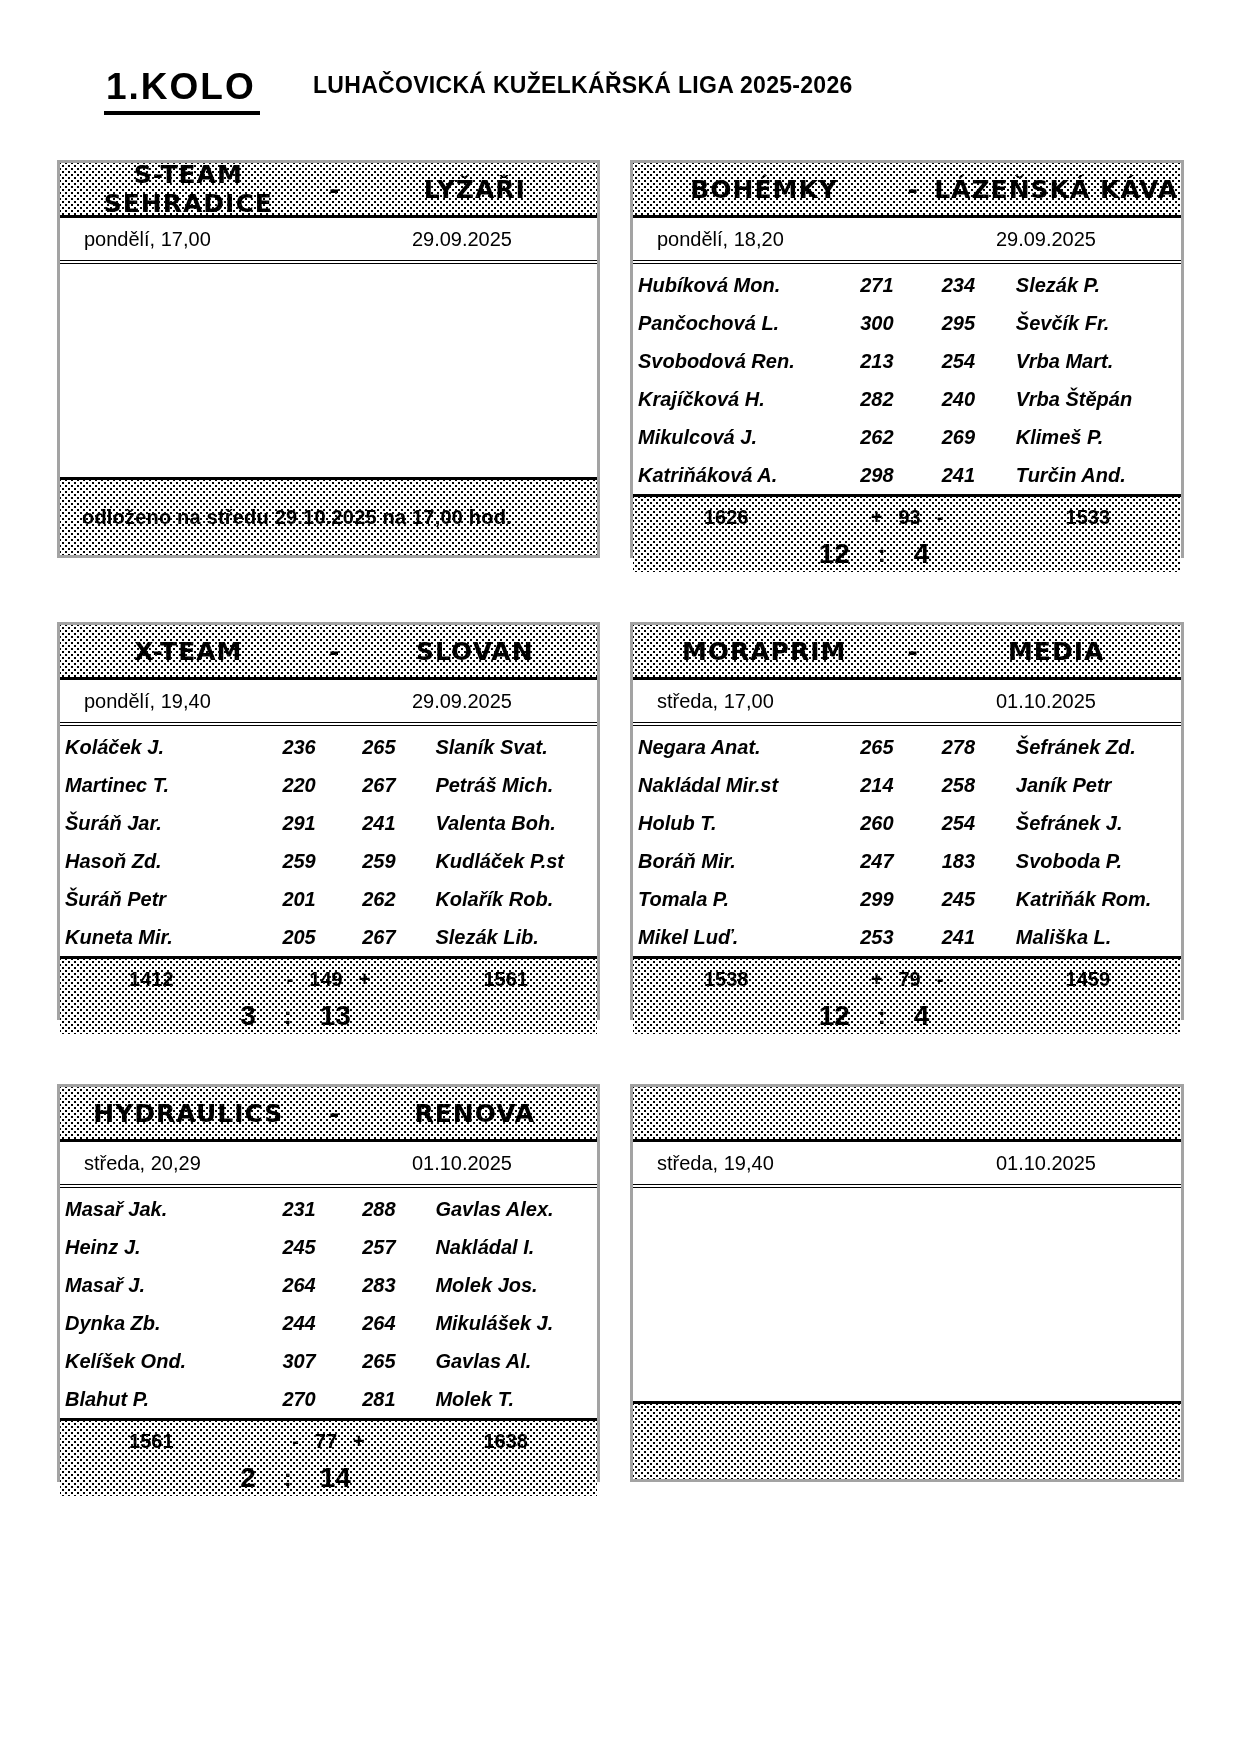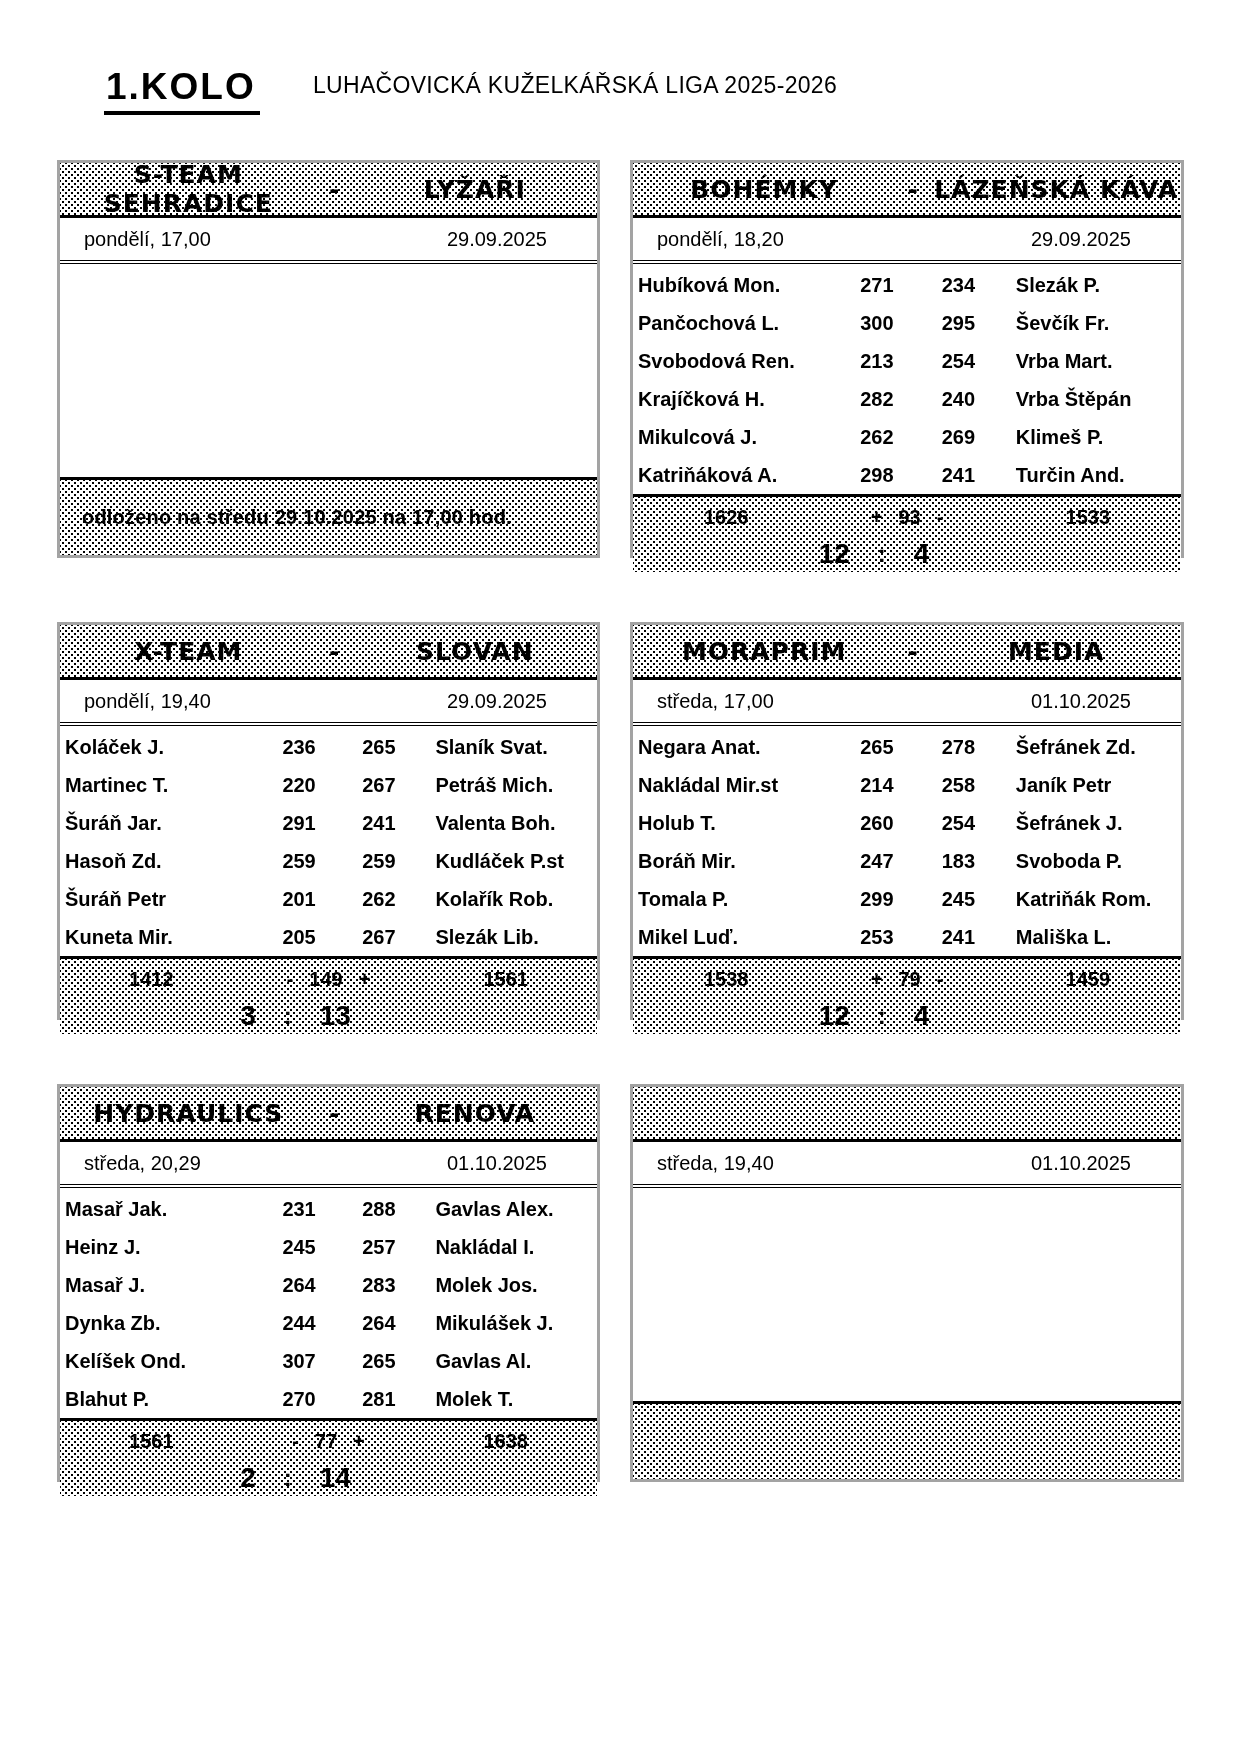--- a/index.html
+++ b/index.html
@@ -11,21 +11,21 @@
     position:relative;
     overflow:hidden;
   }
   .page-round {
     position:absolute; top:66px; left:104px;
     font-size:37px; font-weight:bold; letter-spacing:2px;
     border-bottom:4px solid #000; padding:0 4px 3px 2px;
   }
   .page-title {
     position:absolute; top:72px; left:313px;
-    font-size:23px; font-weight:normal; letter-spacing:0.3px;
+    font-size:23px; font-weight:bold; letter-spacing:0.3px;
   }
   .matches-grid {
     position:absolute; top:160px; left:57px;
     display:grid;
     grid-template-columns:543px 554px;
     column-gap:30px; row-gap:64px;
   }
   .match-box {
     border:3px solid #a3a3a3;
     height:398px;
@@ -48,24 +48,24 @@
     font-family:"DejaVu Sans", sans-serif;
     font-size:25px; font-weight:bold; letter-spacing:1px;
   }
   .box-header .home { flex:1.05; text-align:center; }
   .box-header .sep  { width:36px; text-align:center; }
   .box-header .away { flex:1; text-align:center; }
   .box-date {
     height:42px; flex:0 0 42px;
     border-bottom:4px double #000;
     display:flex; align-items:center; justify-content:space-between;
-    padding:0 50px 0 24px;
+    padding:0 85px 0 24px;
     font-size:20px;
   }
-  .box-body { flex:1 1 auto; padding-top:2px; }
+  .box-body { flex:1 1 auto; padding-top:2px;font-style:italic; }
   .player-row {
     height:38px;
     display:grid;
     grid-template-columns:37% 14% 16% 33%;
     align-items:center;
     font-size:20px; font-weight:bold;
     padding-left:5px;
   }
   .player-row .score { text-align:center; }
   .player-row .away-name { padding-left:14px; }

